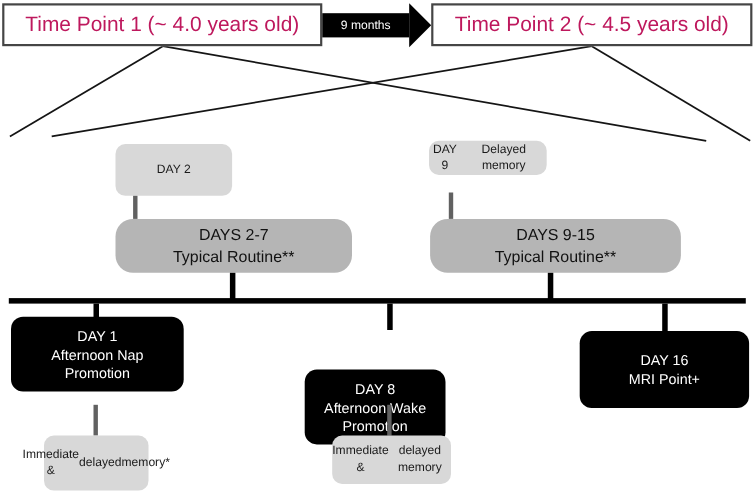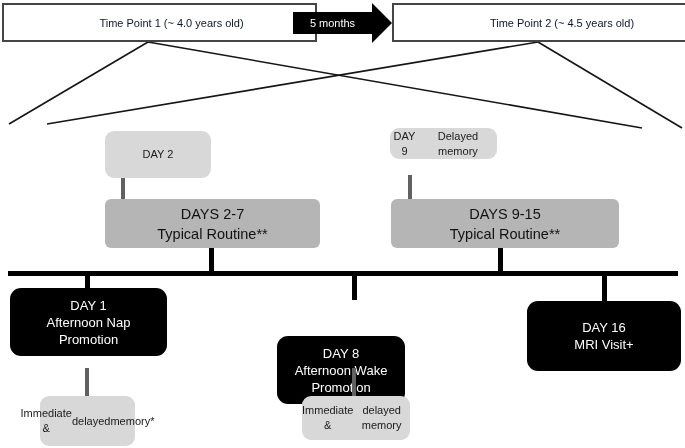--- a/index.html
+++ b/index.html
@@ -17,24 +17,23 @@
   }
   .abs { position: absolute; }
 
   
   .tp-box {
     background: #ffffff;
     border: 2px solid #454545;
     display: flex;
     align-items: center;
     justify-content: center;
-    font-size: 11px;
-    color: #0f172a;
+    font-size: 19px;
+    color: #be185d;
     text-align: center;
-    padding-left: 24px;
   }
 
   
   .arrow-body {
     background: #000000;
     display: flex;
     align-items: center;
     justify-content: center;
     color: #ffffff;
     font-size: 11px;
@@ -54,21 +53,21 @@
     display: flex;
     align-items: center;
     justify-content: center;
     font-size: 11px;
     line-height: 15px;
     color: #1a1a1a;
     text-align: center;
   }
   .gray-lg {
     background: #b5b5b5;
-    border-radius: 6px;
+    border-radius: 16px;
     display: flex;
     flex-direction: column;
     align-items: center;
     justify-content: center;
     font-size: 14.5px;
     line-height: 20px;
     color: #111111;
     text-align: center;
   }
 
@@ -104,21 +103,21 @@
     <line x1="148" y1="42" x2="642" y2="128" stroke="#151515" stroke-width="1.6"></line>
     <line x1="538" y1="42" x2="47" y2="124" stroke="#151515" stroke-width="1.6"></line>
     <line x1="538" y1="42" x2="682" y2="128" stroke="#151515" stroke-width="1.6"></line>
   </svg>
 
   <div class="abs tp-box" style="left:2px; top:3px; width:287px; height:35px;">
     <span>Time Point 1 (~ 4.0 years old)</span>
   </div>
 
   <div class="abs arrow-body" style="left:293px; top:12px; width:79px; height:22px;">
-    <span>5 months</span>
+    <span>9 months</span>
   </div>
   <div class="abs arrow-head" style="left:372px; top:3px;"></div>
 
   <div class="abs tp-box" style="left:392px; top:3px; width:288px; height:35px;text-align:center;">
     <span>Time Point 2 (~ 4.5 years old)</span>
   </div>
 
   <div class="abs gray-sm" style="left:105px; top:131px; width:106px; height:47px;">
     <span>DAY 2</span>
   </div>
@@ -157,21 +156,21 @@
   </div>
 
   <div class="abs black-box" style="left:277px; top:300px; width:128px; height:68px;margin-top:36px;">
     <span>DAY 8</span>
     <span>Afternoon Wake</span>
     <span>Promotion</span>
   </div>
 
   <div class="abs black-box" style="left:527px; top:301px; width:154px; height:70px;">
     <span>DAY 16</span>
-    <span>MRI Visit+</span>
+    <span>MRI Point+</span>
   </div>
 
   <div class="abs stem-gray" style="left:85px; top:368px; width:4px; height:28px;"></div>
   <div class="abs stem-gray" style="left:352px; top:368px; width:4px; height:28px;"></div>
 
   <div class="abs gray-sm" style="left:40px; top:396px; width:95px; height:50px;">
     <span>Immediate &amp;</span>
     <span>delayed</span>
     <span>memory*</span>
   </div>

